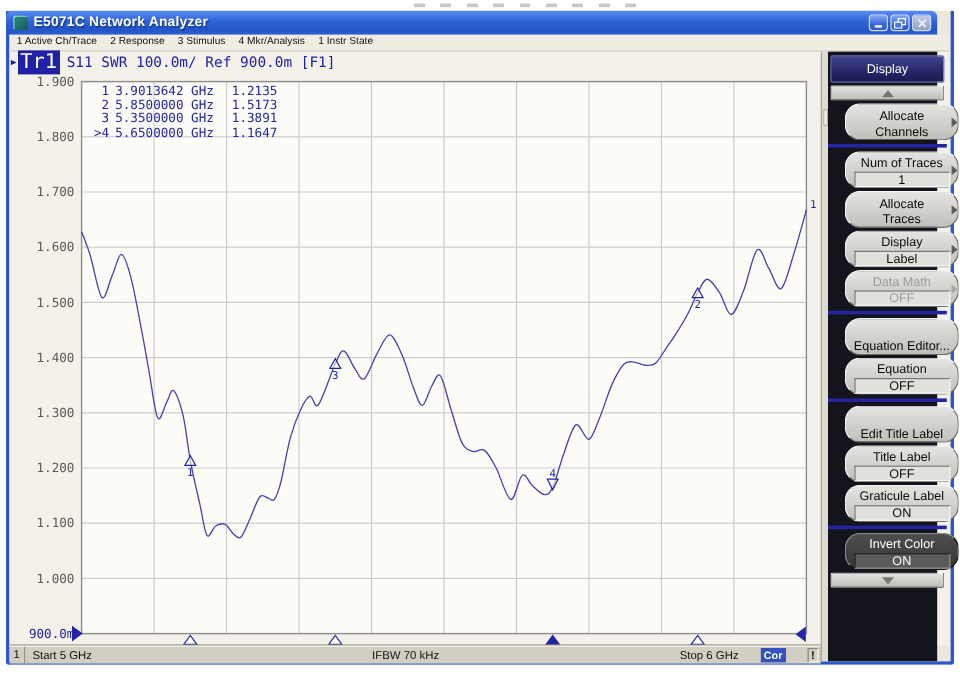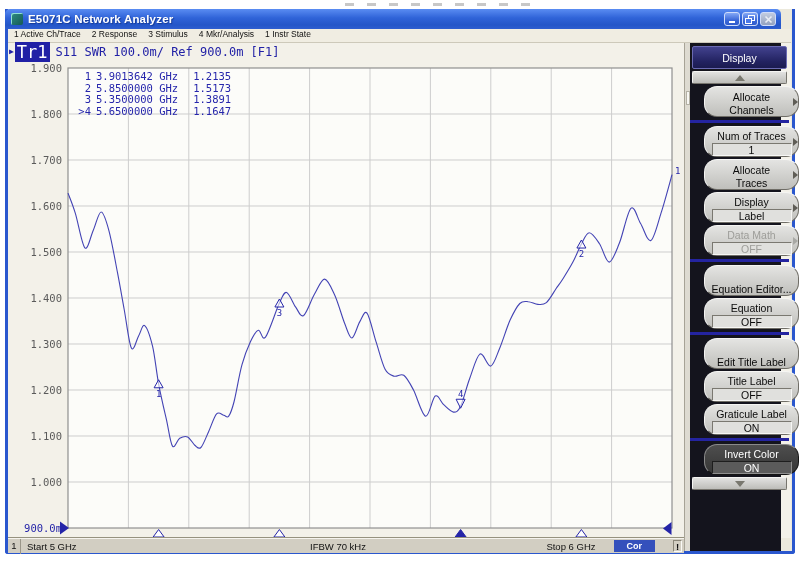--- a/index.html
+++ b/index.html
@@ -54,21 +54,21 @@
   
   .statusbar{position:absolute;left:8px;top:538px;width:676px;height:15px;background:#d2cec2;
     border-top:1px solid #f6f4ee;box-shadow:0 -1px 0 #96927f;display:flex;align-items:center;
     font-size:9.5px;color:#111;z-index:5;box-sizing:border-box;}
   .sb-ch{width:13px;height:15px;line-height:14px;text-align:center;border-right:1px solid #9a9689;
     box-sizing:border-box;}
   .sb-start{margin-left:6px;white-space:nowrap;}
   .sb-ifbw{position:absolute;left:302px;white-space:nowrap;}
   .sb-right{margin-left:auto;display:flex;align-items:center;gap:18px;padding-right:2px;}
   .cor-badge{background:#3450bc;color:#fff;font-weight:bold;font-size:9px;line-height:12px;
-    height:12px;padding:0 13px;}
+    height:12px;padding:0 3px;}
   .warn-cell{width:9px;height:12px;line-height:11px;text-align:center;font-weight:bold;font-size:9.5px;
     border:1px solid;border-color:#8a8678 #fbfaf6 #fbfaf6 #8a8678;box-sizing:border-box;background:#d2cec2;}
 
   
   .scroll-strip{position:absolute;left:684px;top:43px;width:6px;height:508px;background:#dedbd1;
     border-left:1px solid #a7a396;box-sizing:border-box;z-index:5;}
   .scroll-thumb{position:absolute;left:1px;top:48px;width:4px;height:14px;background:#f7f6f2;
     border:1px solid #b3b0a4;box-sizing:border-box;}
   .sidebar{position:absolute;left:690px;top:43px;width:91px;height:508px;background:#14141d;
     z-index:5;display:flex;flex-direction:column;gap:2px;padding:3px 0 0 2px;box-sizing:border-box;}

